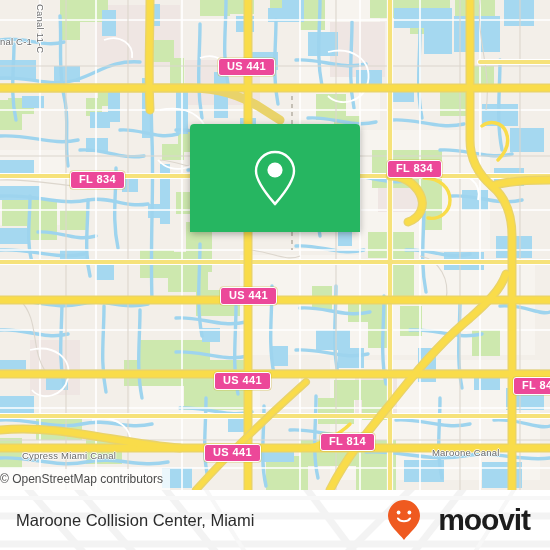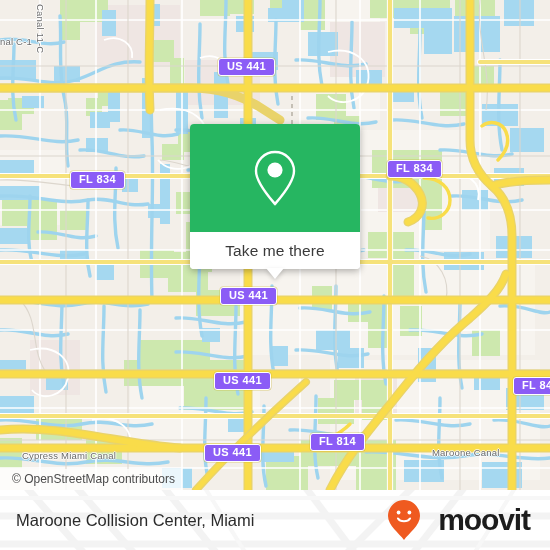--- a/index.html
+++ b/index.html
@@ -50,21 +50,21 @@
        0 1px 0 rgba(255,255,255,.85), 0 -1px 0 rgba(255,255,255,.85);
   }
   .map-label.vertical {
     transform: rotate(90deg);
     transform-origin: left top;
   }
 
   
   .shield {
     position: absolute;
-    background: #8b5cf6;
+    background: #ec4899;
     border: 1.6px solid #ffffff;
     border-radius: 3px;
     color: #ffffff;
     font-size: 11px;
     font-weight: bold;
     letter-spacing: .4px;
     padding: 2px 8px 3px 8px;
     line-height: 11px;
     white-space: nowrap;
     box-shadow: 0 0 0 .5px rgba(200,180,40,.55);
@@ -72,21 +72,21 @@
   }
 
   
   #osm-credit {
     position: absolute;
     left: 0;
     bottom: 0;
     background: rgba(255,255,255,.78);
     color: #4a4a4a;
     font-size: 12px;
-    padding: 3px 7px 4px 12px;
+    padding: 3px 7px 4px 0;
     line-height: 14px;
     white-space: nowrap;
     font-family: "Liberation Sans", sans-serif;
   }
 
   
   #poi-card {
     position: absolute;
     left: 190px;
     top: 124px;
@@ -507,34 +507,30 @@
     <div class="shield" style="left:70px; top:171px;">FL 834</div>
 
     <div class="shield" style="left:387px; top:160px;">FL 834</div>
 
     <div class="shield" style="left:220px; top:287px;">US 441</div>
 
     <div class="shield" style="left:214px; top:372px;">US 441</div>
 
     <div class="shield" style="left:204px; top:444px;">US 441</div>
 
-    <div class="shield" style="left:310px; top:433px;">FL 814</div>
+    <div class="shield" style="left:320px; top:433px;">FL 814</div>
 
     <div class="shield" style="left:513px; top:377px;">FL 845</div>
 
     <div id="poi-card">
       <div id="card-green">
         <svg width="46" height="58" viewBox="0 0 46 58">
           <path d="M23 3 C12.5 3 4 11.5 4 22 C4 33.5 17 48 23 55 C29 48 42 33.5 42 22 C42 11.5 33.5 3 23 3 Z" fill="none" stroke="#ffffff" stroke-width="2.4"></path>
           <circle cx="23" cy="21" r="7.6" fill="#ffffff"></circle>
         </svg>
-      </div>
-      <div id="card-footer">
-        <span id="card-label">Take me there</span>
-        <div id="card-tail"></div>
       </div>
     </div>
 
     <div id="osm-credit">© OpenStreetMap contributors</div>
   </div>
 
   <div id="footer">
 
     <svg id="footer-watermark" viewBox="0 0 550 60">
       <rect x="0" y="0" width="550" height="60" fill="#ffffff"></rect>

